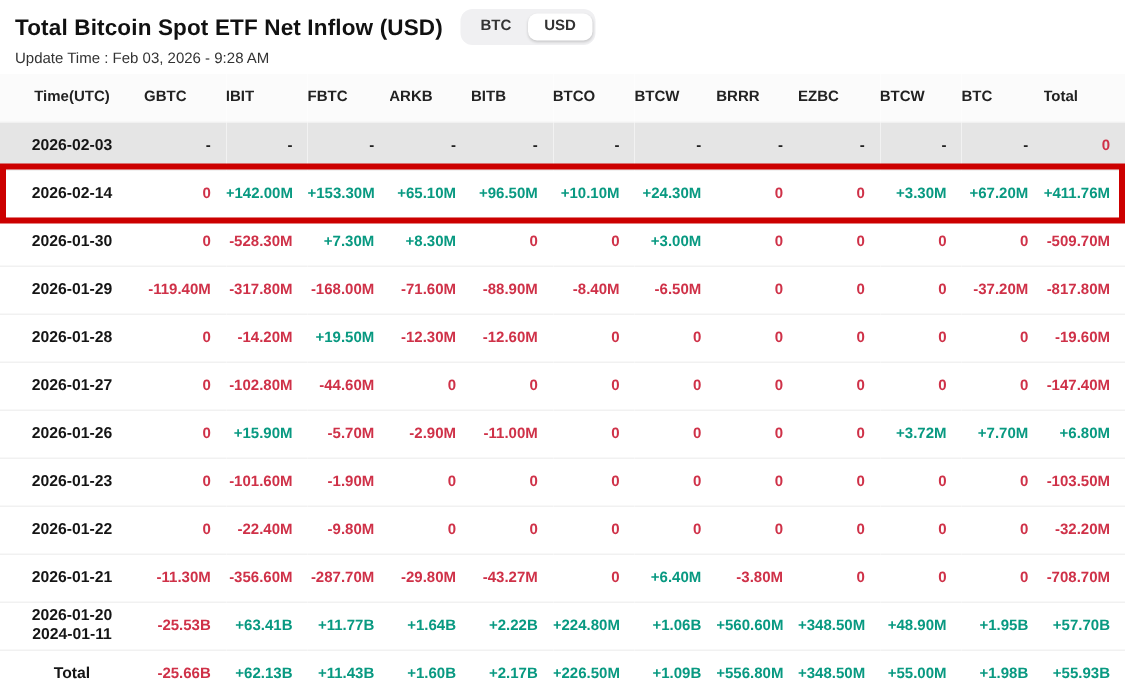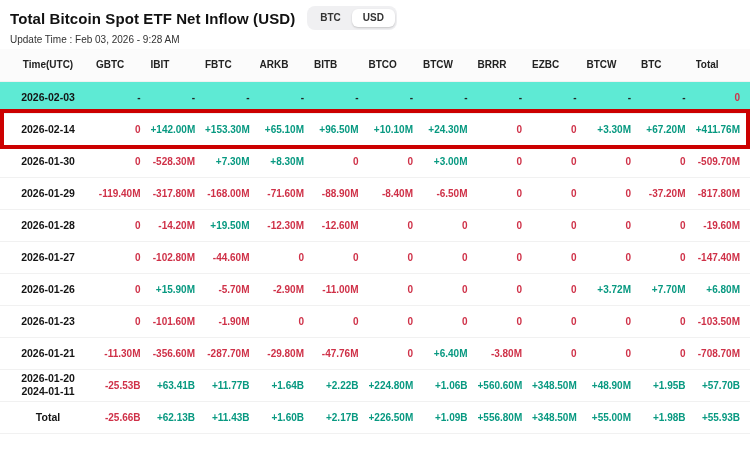--- a/index.html
+++ b/index.html
@@ -49,21 +49,21 @@
   }
   thead th:first-child { text-align: center; padding-right: 0; margin-left: 44px; }
   td { text-align: right; padding-right: 10px; font-weight: 600; }
   td.time {
     text-align: center; padding-right: 0; font-weight: 700;
     color: #151515; font-size: 10.5px; line-height: 13px;
   }
   td.pos { color: #089981; }
   td.neg { color: #cf3148; }
   td.neutral { color: #222; }
-  tr.row-green td { background: #5eead4; }
+  tr.row-green td { background: #e5e5e5; }
   tr.row-range td, tr.row-total td { height: 32px; }
 
   .highlight-box {
     position: absolute; left: 0; top: 60px;
     width: 750px; height: 40px;
     border: 4px solid #cc0000;
     pointer-events: none; z-index: 5;
   }
 </style>
 </head>
@@ -218,26 +218,41 @@
             <td class="neg">0</td>
             <td class="neg">0</td>
             <td class="neg">0</td>
             <td class="neg">0</td>
             <td class="neg">0</td>
             <td class="neg">0</td>
             <td class="neg">0</td>
             <td class="neg">-103.50M</td>
           </tr>
           <tr>
+            <td class="time">2026-01-22</td>
+            <td class="neg">0</td>
+            <td class="neg">-22.40M</td>
+            <td class="neg">-9.80M</td>
+            <td class="neg">0</td>
+            <td class="neg">0</td>
+            <td class="neg">0</td>
+            <td class="neg">0</td>
+            <td class="neg">0</td>
+            <td class="neg">0</td>
+            <td class="neg">0</td>
+            <td class="neg">0</td>
+            <td class="neg">-32.20M</td>
+          </tr>
+          <tr>
             <td class="time">2026-01-21</td>
             <td class="neg">-11.30M</td>
             <td class="neg">-356.60M</td>
             <td class="neg">-287.70M</td>
             <td class="neg">-29.80M</td>
-            <td class="neg">-47.76M</td>
+            <td class="neg">-43.27M</td>
             <td class="neg">0</td>
             <td class="pos">+6.40M</td>
             <td class="neg">-3.80M</td>
             <td class="neg">0</td>
             <td class="neg">0</td>
             <td class="neg">0</td>
             <td class="neg">-708.70M</td>
           </tr>
           <tr class=" row-range">
             <td class="time">2026-01-20<br>2024-01-11</td>

